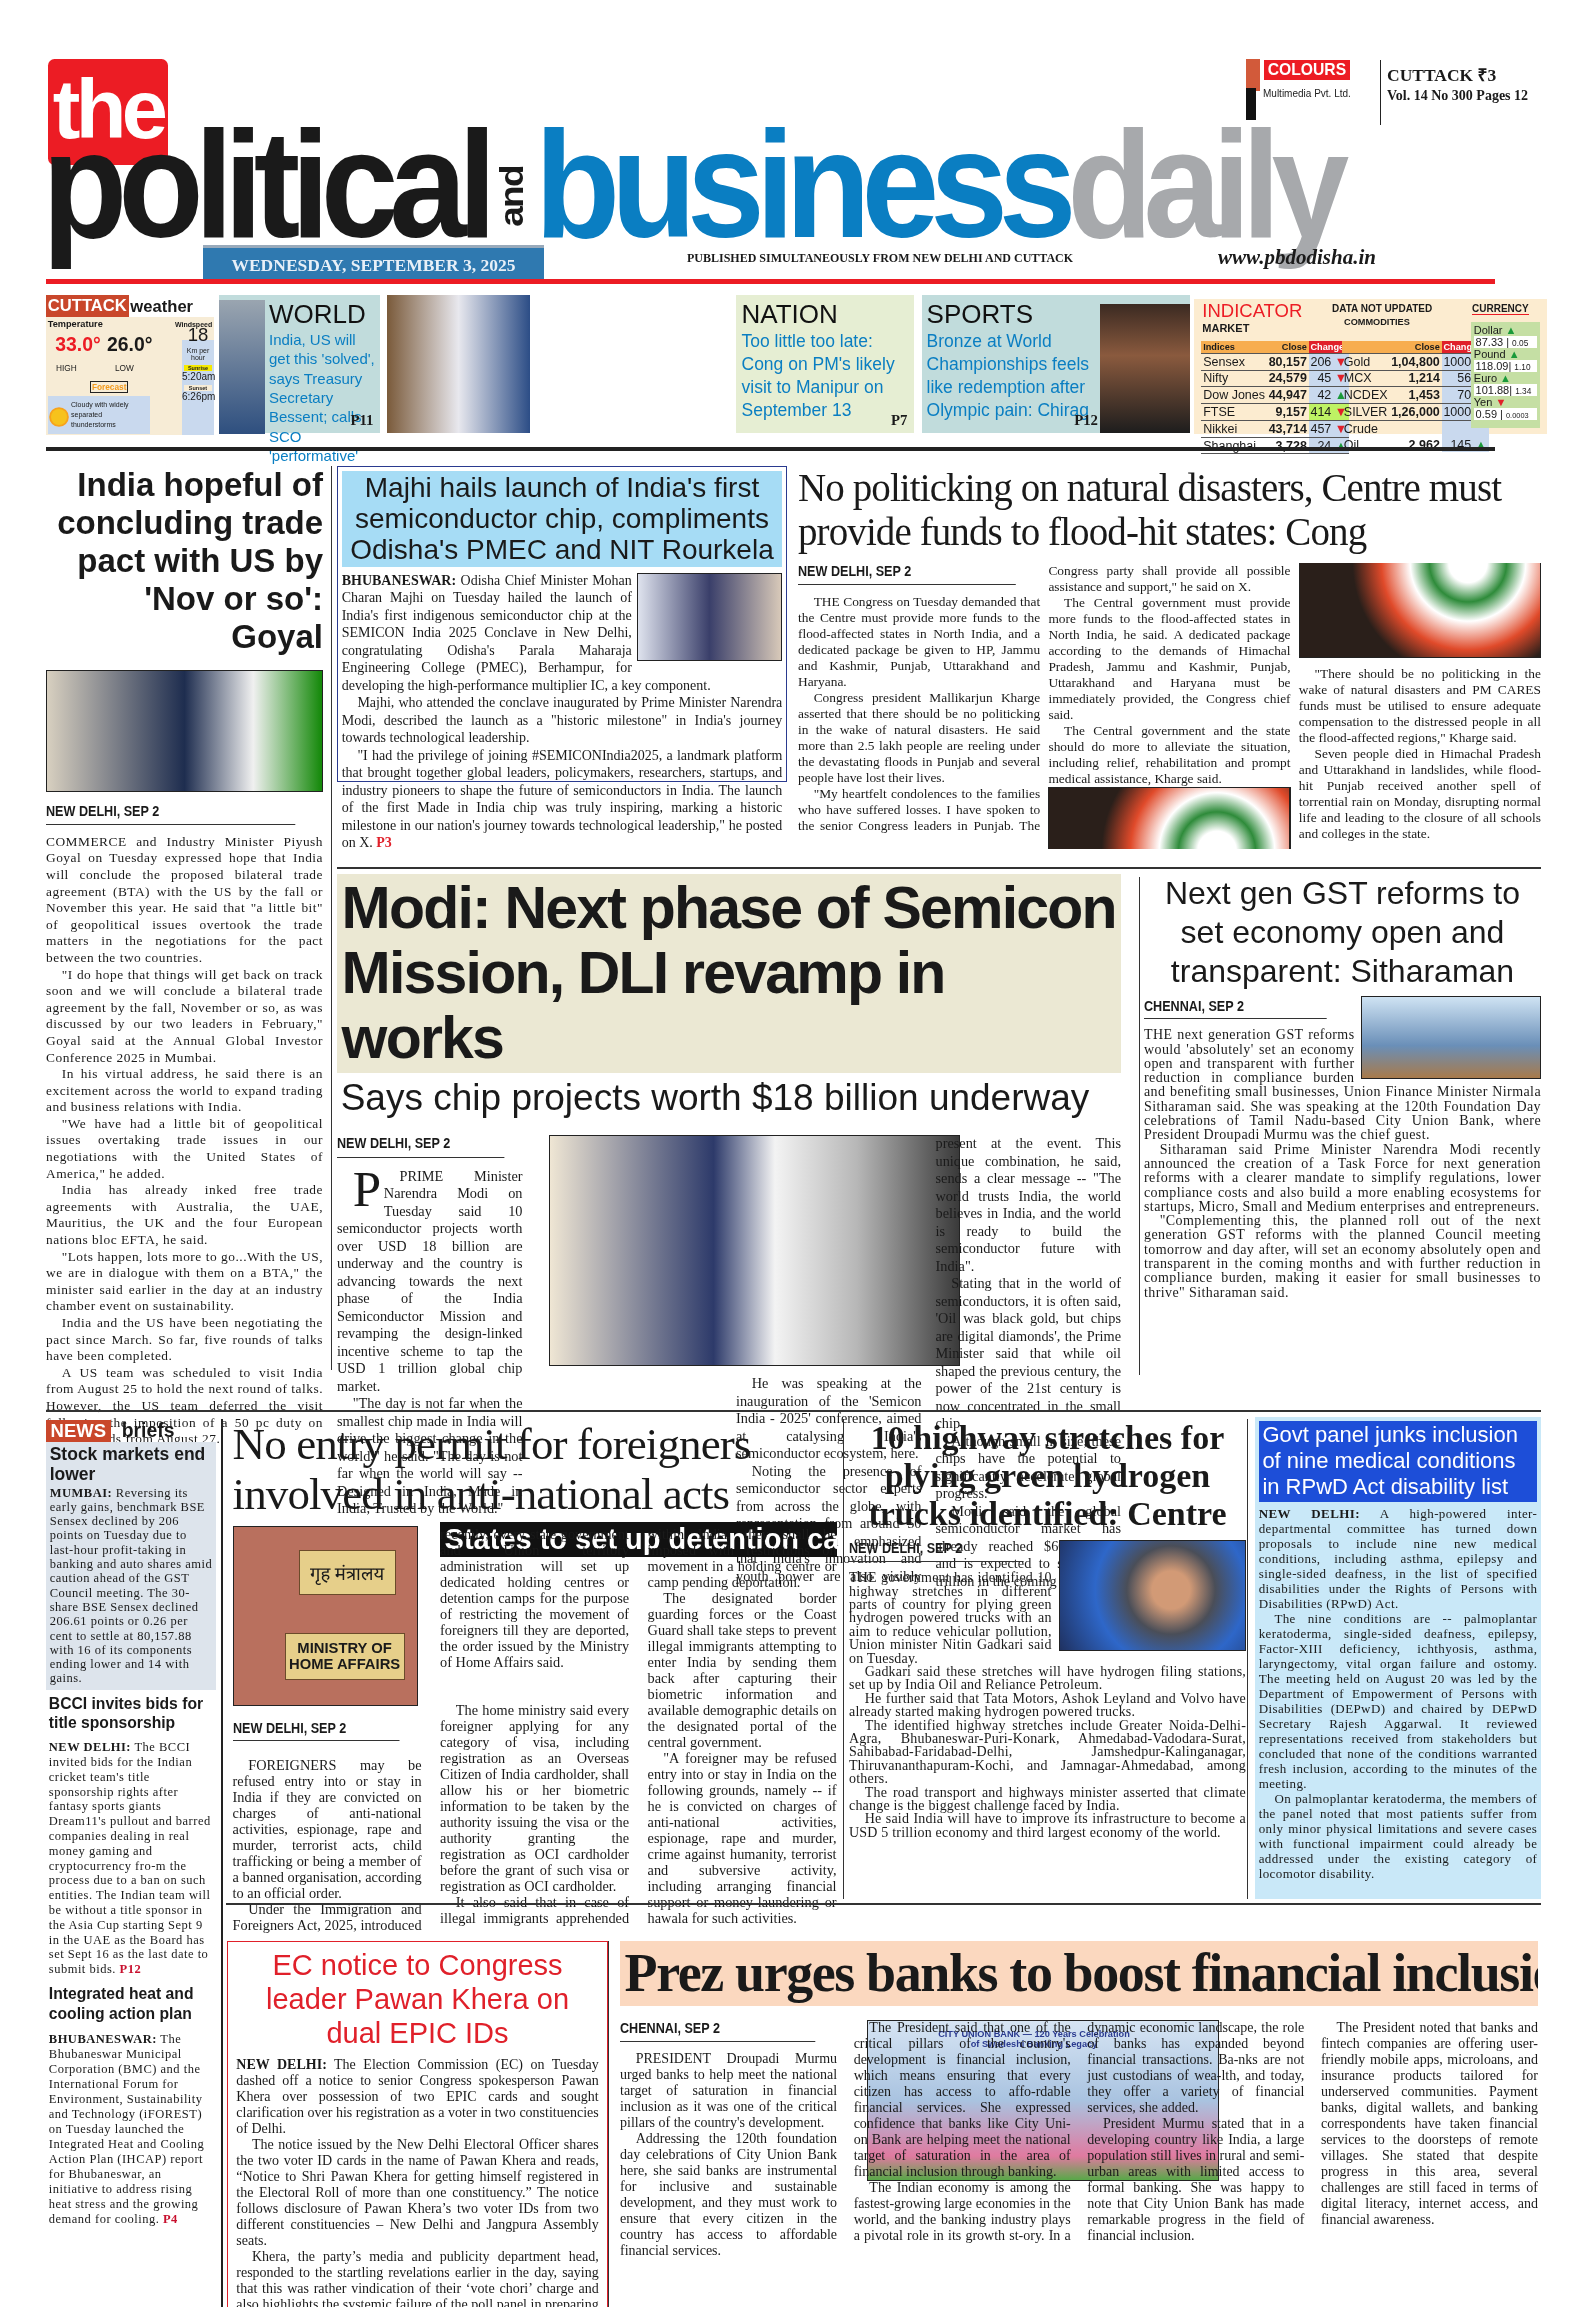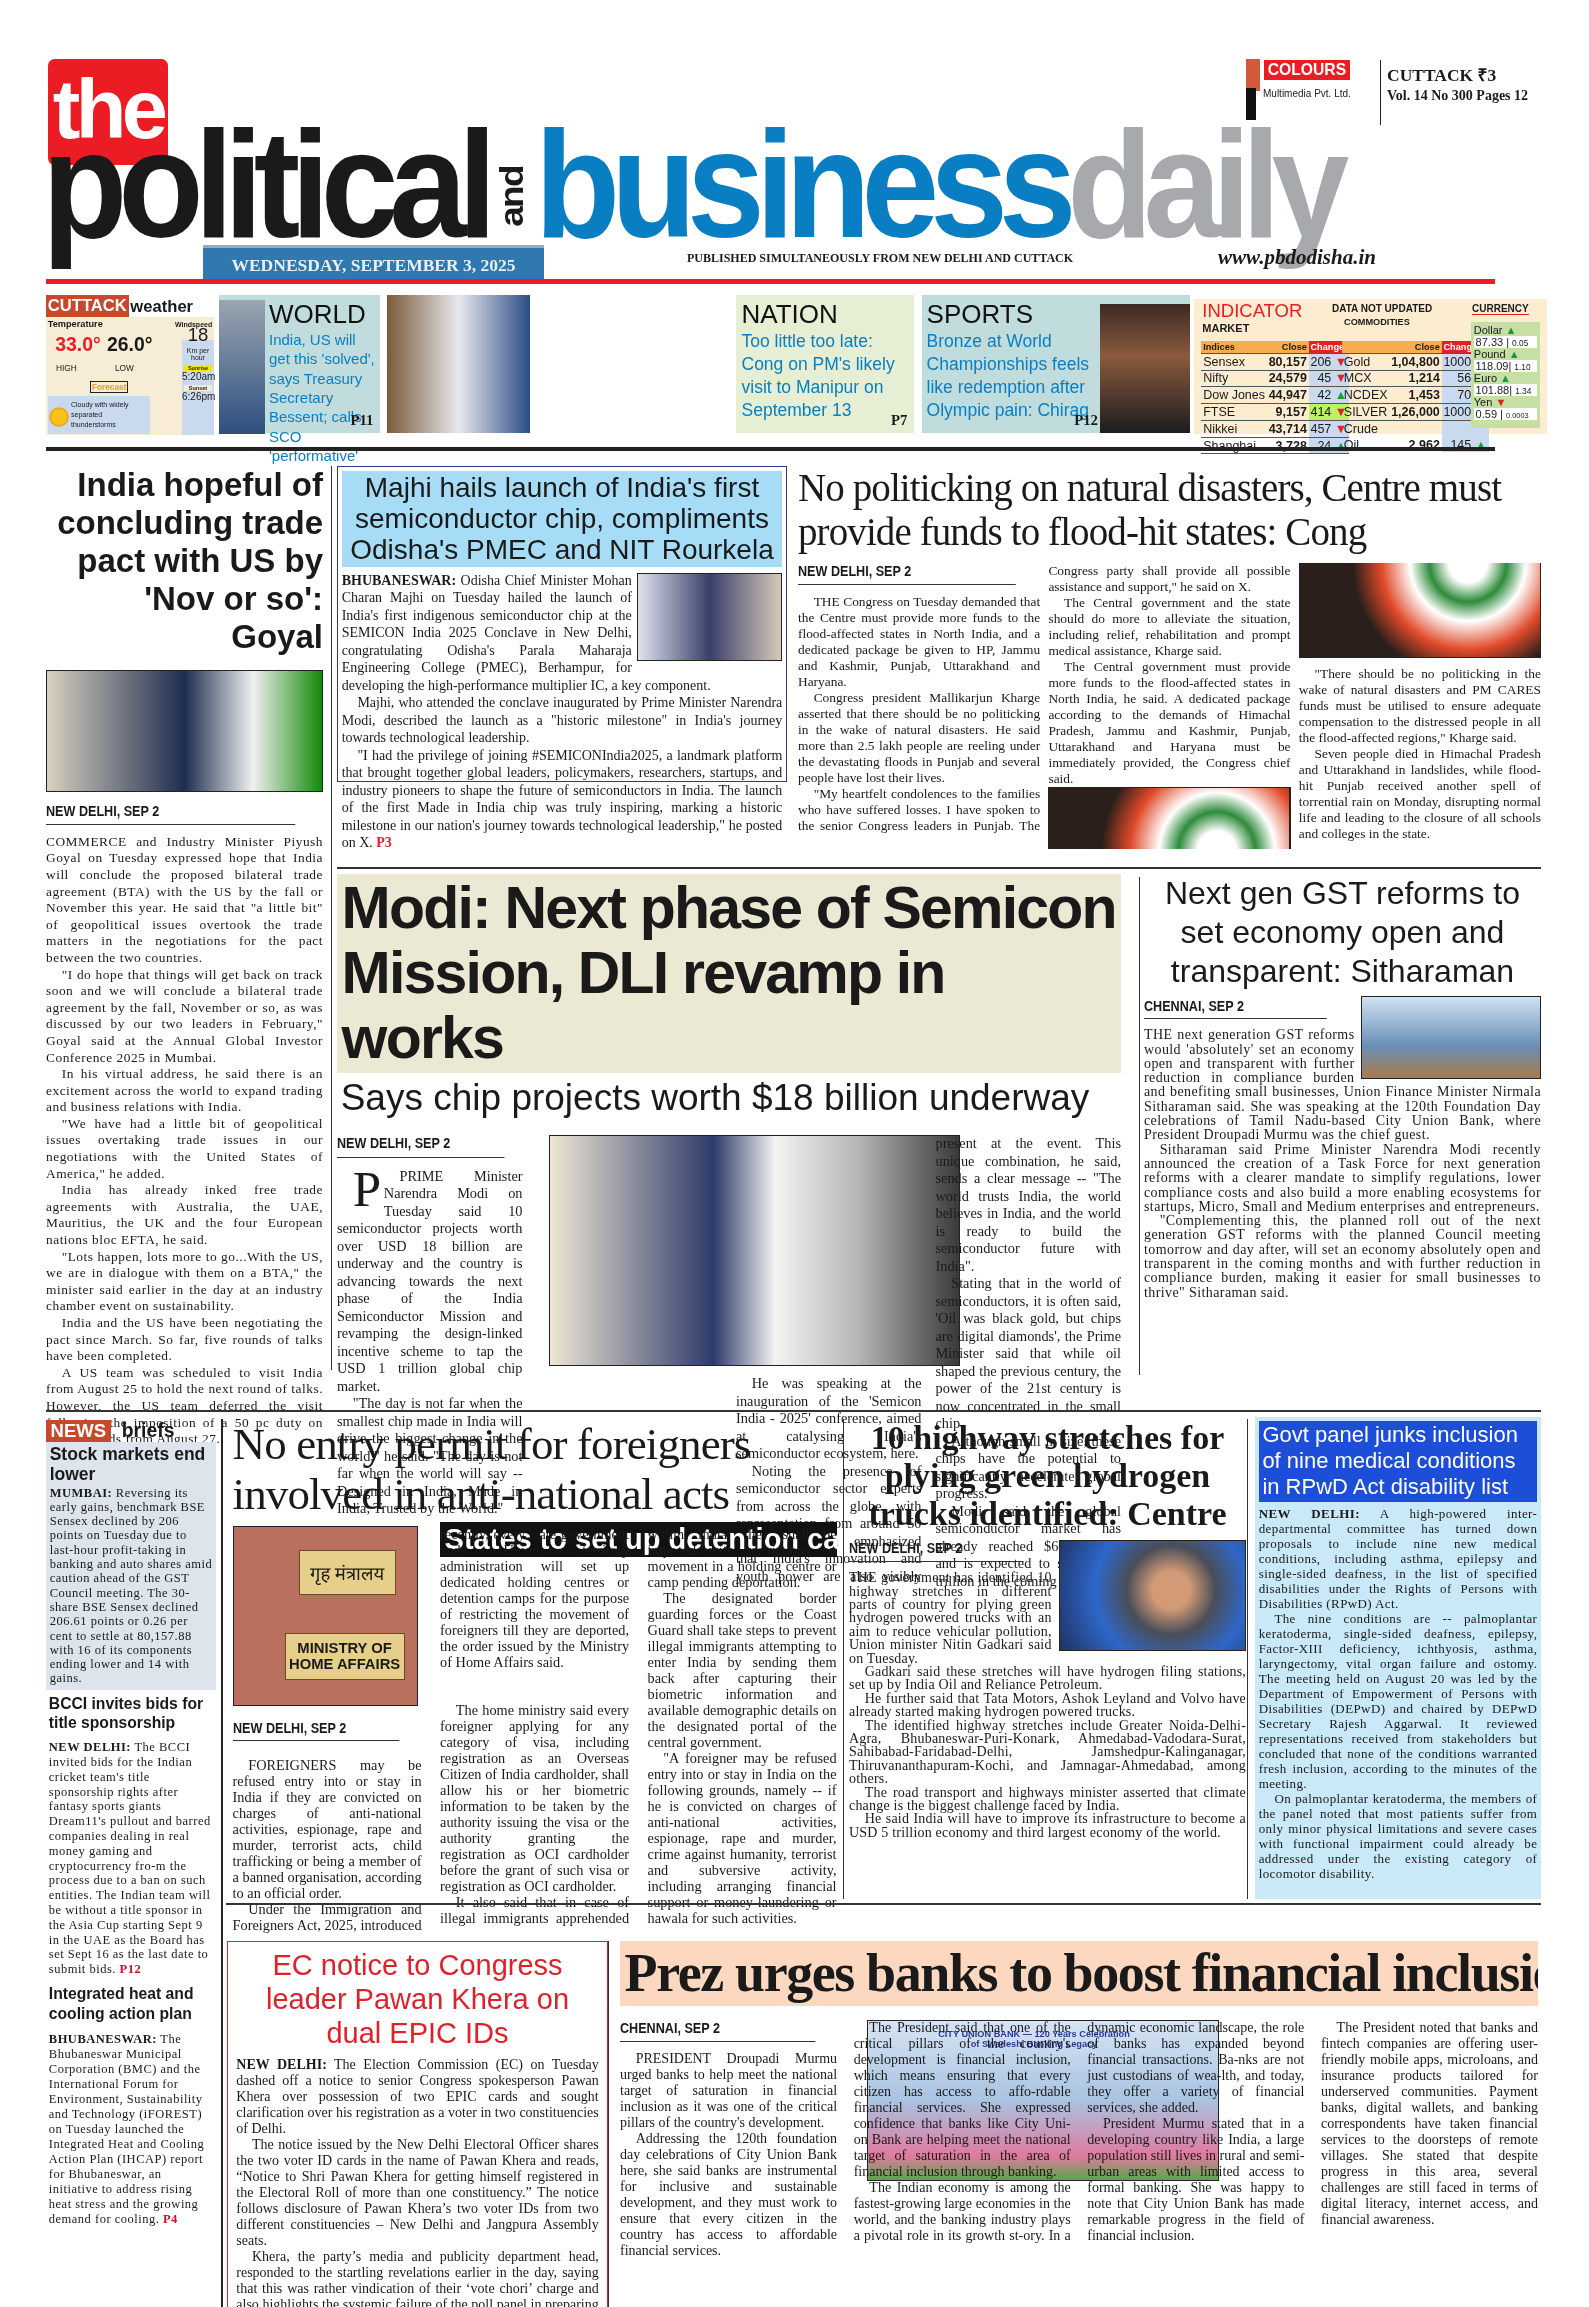--- a/index.html
+++ b/index.html
@@ -226,22 +226,22 @@
 </div>
 
 <div class="abs" style="left:798px;top:466px;width:743px">
   <h1 class="serif" style="font-size:39px;line-height:44px;font-weight:normal;letter-spacing:-0.9px">No politicking on natural disasters, Centre must provide funds to flood-hit states: Cong</h1>
   <div style="display:flex;gap:8.3px;margin-top:9.2px">
     <div class="txt" style="column-count:3;column-gap:8.3px;font-size:13.4px;line-height:16px;width:743px">
       <div class="dateline">NEW DELHI, SEP 2</div>
       <p>THE Congress on Tuesday demanded that the Centre must provide more funds to the flood-affected states in North India, and a dedicated package be given to HP, Jammu and Kashmir, Punjab, Uttarakhand and Haryana.</p>
         <p>Congress president Mallikarjun Kharge asserted that there should be no politicking in the wake of natural disasters. He said more than 2.5 lakh people are reeling under the devastating floods in Punjab and several people have lost their lives.</p>
         <p>"My heartfelt condolences to the families who have suffered losses. I have spoken to the senior Congress leaders in Punjab. The Congress party shall provide all possible assistance and support," he said on X.</p>
+        <p>The Central government must provide more funds to the flood-affected states in North India, he said. A dedicated package according to the demands of Himachal Pradesh, Jammu and Kashmir, Punjab, Uttarakhand and Haryana must be immediately provided, the Congress chief said.</p>
         <p>The Central government and the state should do more to alleviate the situation, including relief, rehabilitation and prompt medical assistance, Kharge said.</p>
-        <p>The Central government must provide more funds to the flood-affected states in North India, he said. A dedicated package according to the demands of Himachal Pradesh, Jammu and Kashmir, Punjab, Uttarakhand and Haryana must be immediately provided, the Congress chief said.</p>
       <div class="photo" style="height:157px;margin-bottom:7.4px;background:radial-gradient(circle at 70% 40%,#fff 10%,#2e8b3a 20%,#fff 30%,#e04a2a 45%,#2a1f1a 60%)"></div>
       <p>"There should be no politicking in the wake of natural disasters and PM CARES funds must be utilised to ensure adequate compensation to the distressed people in all the flood-affected regions," Kharge said.</p>
         <p>Seven people died in Himachal Pradesh and Uttarakhand in landslides, while flood-hit Punjab received another spell of torrential rain on Monday, disrupting normal life and leading to the closure of all schools and colleges in the state.</p>
     </div>
   </div>
 </div>
 
 <div class="abs" style="left:337px;top:867px;width:1204px;height:1.8px;background:#333"></div>
 
 <div class="abs" style="left:337px;top:874px;width:784px">

